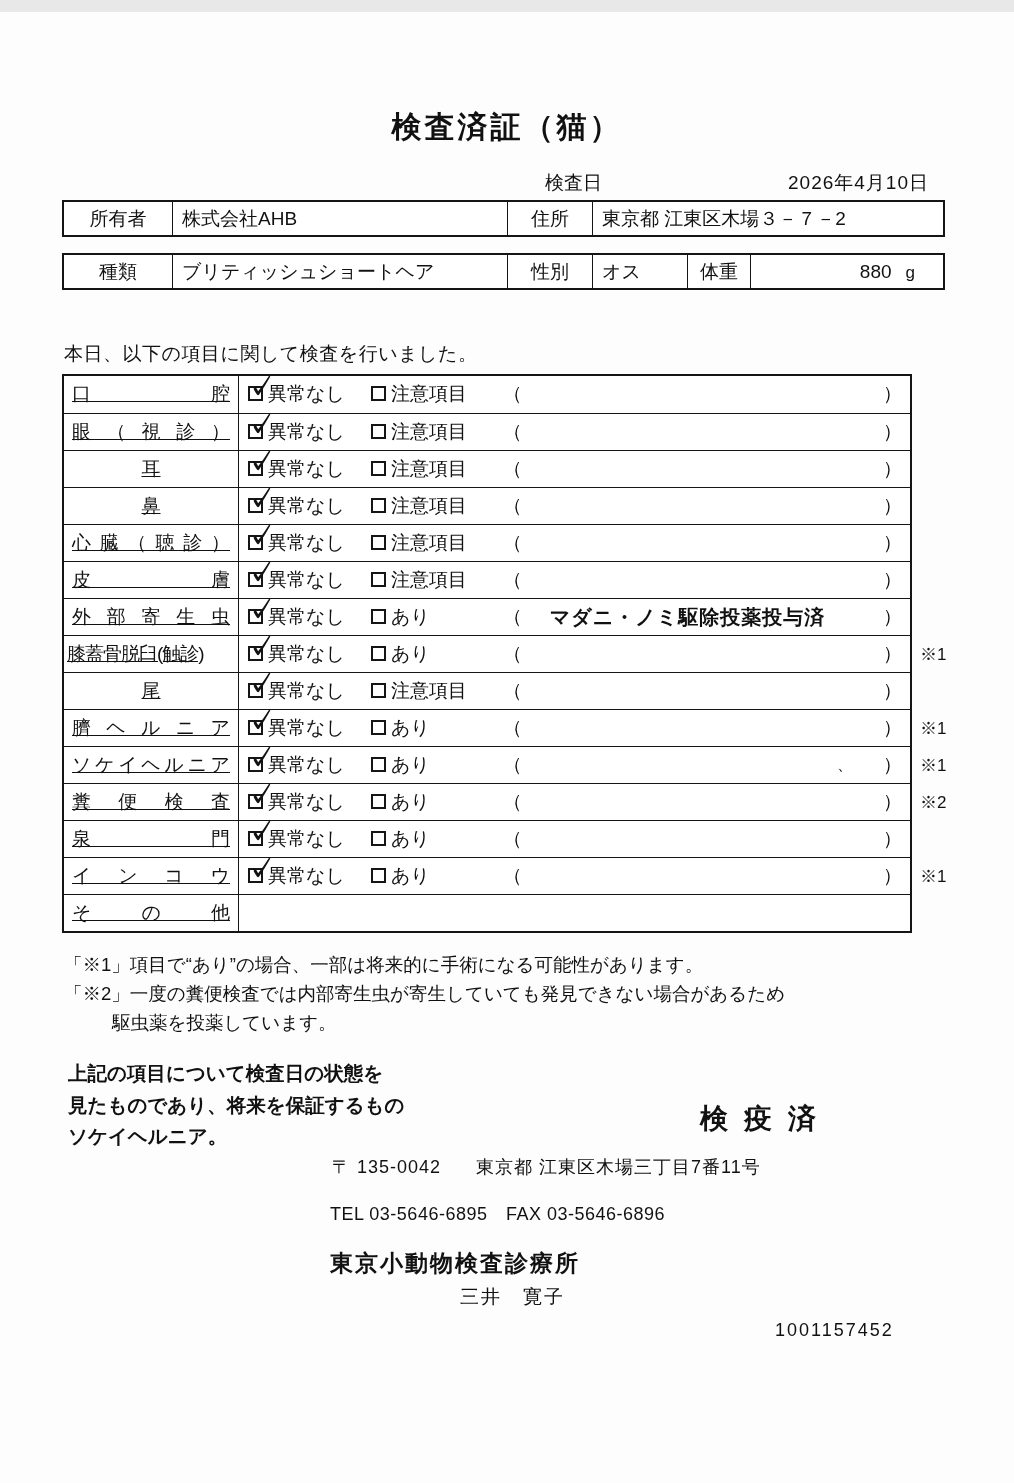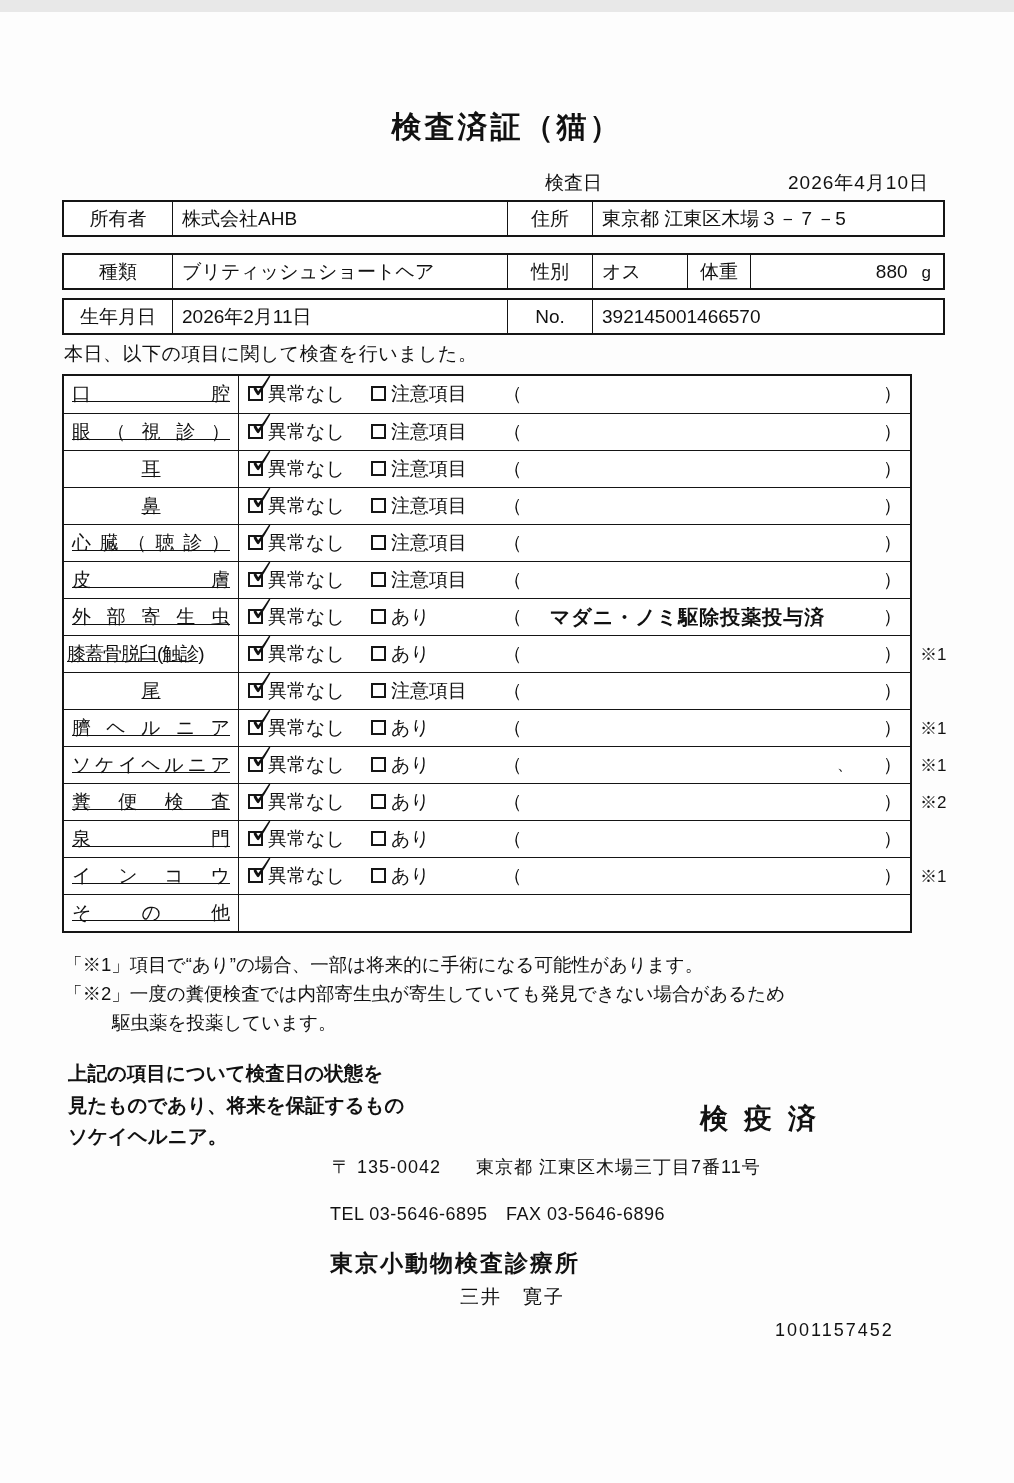--- a/index.html
+++ b/index.html
@@ -19,21 +19,21 @@
 
   
   .hdr-table{ left:62px; width:883px; border:2px solid #151515; display:grid; background:#fff; }
   .hdr-table > div{ height:33px; line-height:33px; font-size:19px; overflow:hidden; white-space:nowrap; }
   .hdr-table > div + div{ border-left:1.5px solid #151515; }
   .cell-label{ text-align:center; }
   .cell-value{ padding-left:9px; }
   .t-owner{ top:188px; grid-template-columns:108px 335px 85px 1fr; }
   .t-pet{   top:241px; grid-template-columns:108px 335px 85px 95px 63px 1fr; }
   .t-birth{ top:286px; grid-template-columns:108px 335px 85px 1fr; }
-  .cell-weight{ text-align:right; padding-right:12px; }
+  .cell-weight{ text-align:right; padding-right:28px; }
   .cell-weight .unit{ display:inline-block; margin-left:14px; font-size:17px; }
 
   .intro-text{ top:329px; left:64px; font-size:19px; font-weight:400; letter-spacing:0.5px; }
 
   
   .chk-table{ top:362px; left:62px; width:850px; border:2px solid #151515; background:#fff; }
   .chk-row{ position:relative; display:flex; height:37px; line-height:36px; }
   .chk-row + .chk-row{ border-top:1.5px solid #151515; }
   .item-cell{ width:175px; border-right:1.5px solid #151515; font-size:19px;
     overflow:hidden; white-space:nowrap;text-decoration:underline; }
@@ -75,40 +75,34 @@
 
   <div class="abs doc-title">検査済証（猫）</div>
 
   <div class="abs date-label">検査日</div>
   <div class="abs date-value">2026年4月10日</div>
 
   <div class="abs hdr-table t-owner">
     <div class="cell-label">所有者</div>
     <div class="cell-value">株式会社AHB</div>
     <div class="cell-label">住所</div>
-    <div class="cell-value">東京都 江東区木場３－７－5</div>
+    <div class="cell-value">東京都 江東区木場３－７－2</div>
   </div>
 
   <div class="abs hdr-table t-pet">
     <div class="cell-label">種類</div>
     <div class="cell-value">ブリティッシュショートヘア</div>
     <div class="cell-label">性別</div>
     <div class="cell-value">オス</div>
     <div class="cell-label">体重</div>
     <div class="cell-weight">
       <span>880</span><span class="unit">g</span>
     </div>
   </div>
 
-  <div class="abs hdr-table t-birth">
-    <div class="cell-label">生年月日</div>
-    <div class="cell-value">2026年2月11日</div>
-    <div class="cell-label">No.</div>
-    <div class="cell-value">392145001466570</div>
-  </div>
 
   <div class="abs intro-text">本日、以下の項目に関して検査を行いました。</div>
 
   <div class="abs chk-table">
     <div>
     <div class="chk-row">
       <div class="item-cell style-spread">口腔</div>
       <div class="row-body">
         <span class="check-group g1">
           <span class="cbox checked"><span class="tick">✓</span></span><span class="chk-label">異常なし</span>

